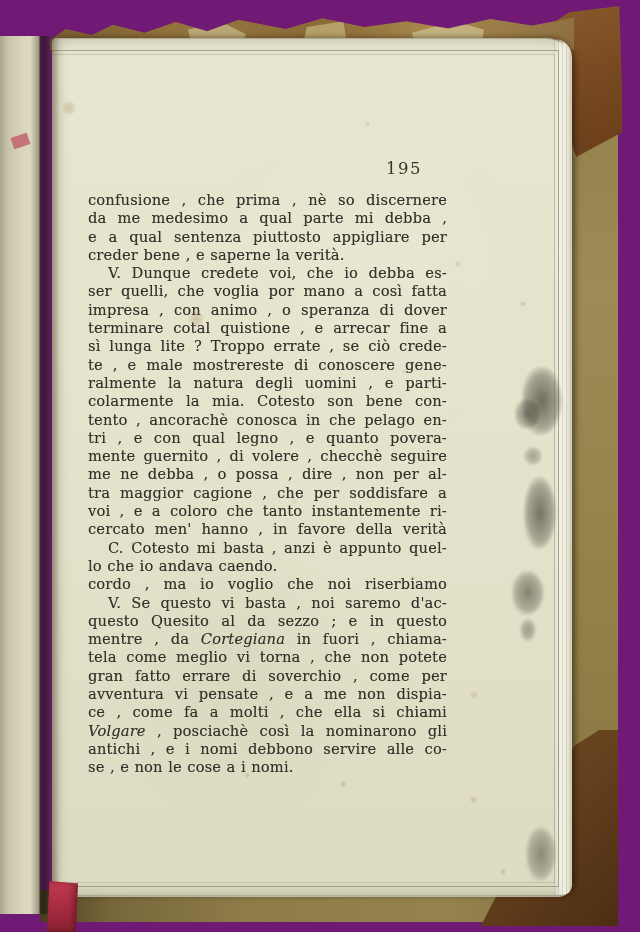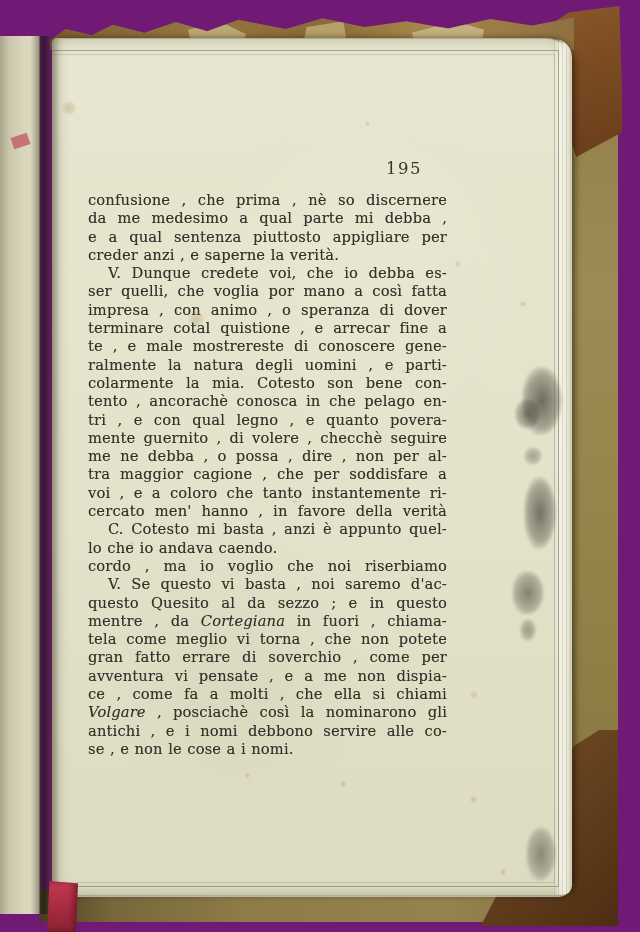--- a/index.html
+++ b/index.html
@@ -93,25 +93,26 @@
 
   <div class="page">
     <div class="fore-edge"></div>
     <div class="embossed"></div>
     <div class="embossed-inner"></div>
     <div class="page-number">195</div>
     <div class="text-block" id="text-block">
         <div class="tl"><span>confusione , che prima , nè so discernere</span></div>
         <div class="tl"><span>da me medesimo a qual parte mi debba ,</span></div>
         <div class="tl"><span>e a qual sentenza piuttosto appigliare per</span></div>
-        <div class="tl end"><span>creder anzi , e saperne la verità.</span></div>
+        <div class="tl end"><span>creder bene , e saperne la verità.</span></div>
         <div class="tl ind"><span>V. Dunque credete voi, che io debba es-</span></div>
         <div class="tl"><span>ser quelli, che voglia por mano a così fatta</span></div>
         <div class="tl"><span>impresa , con animo , o speranza di dover</span></div>
         <div class="tl"><span>terminare cotal quistione , e arrecar fine a</span></div>
+        <div class="tl"><span>sì lunga lite ? Troppo errate , se ciò crede-</span></div>
         <div class="tl"><span>te , e male mostrereste di conoscere gene-</span></div>
         <div class="tl"><span>ralmente la natura degli uomini , e parti-</span></div>
         <div class="tl"><span>colarmente la mia. Cotesto son bene con-</span></div>
         <div class="tl"><span>tento , ancorachè conosca in che pelago en-</span></div>
         <div class="tl"><span>tri , e con qual legno , e quanto povera-</span></div>
         <div class="tl"><span>mente guernito , di volere , checchè seguire</span></div>
         <div class="tl"><span>me ne debba , o possa , dire , non per al-</span></div>
         <div class="tl"><span>tra maggior cagione , che per soddisfare a</span></div>
         <div class="tl"><span>voi , e a coloro che tanto instantemente ri-</span></div>
         <div class="tl"><span>cercato men' hanno , in favore della verità</span></div>

